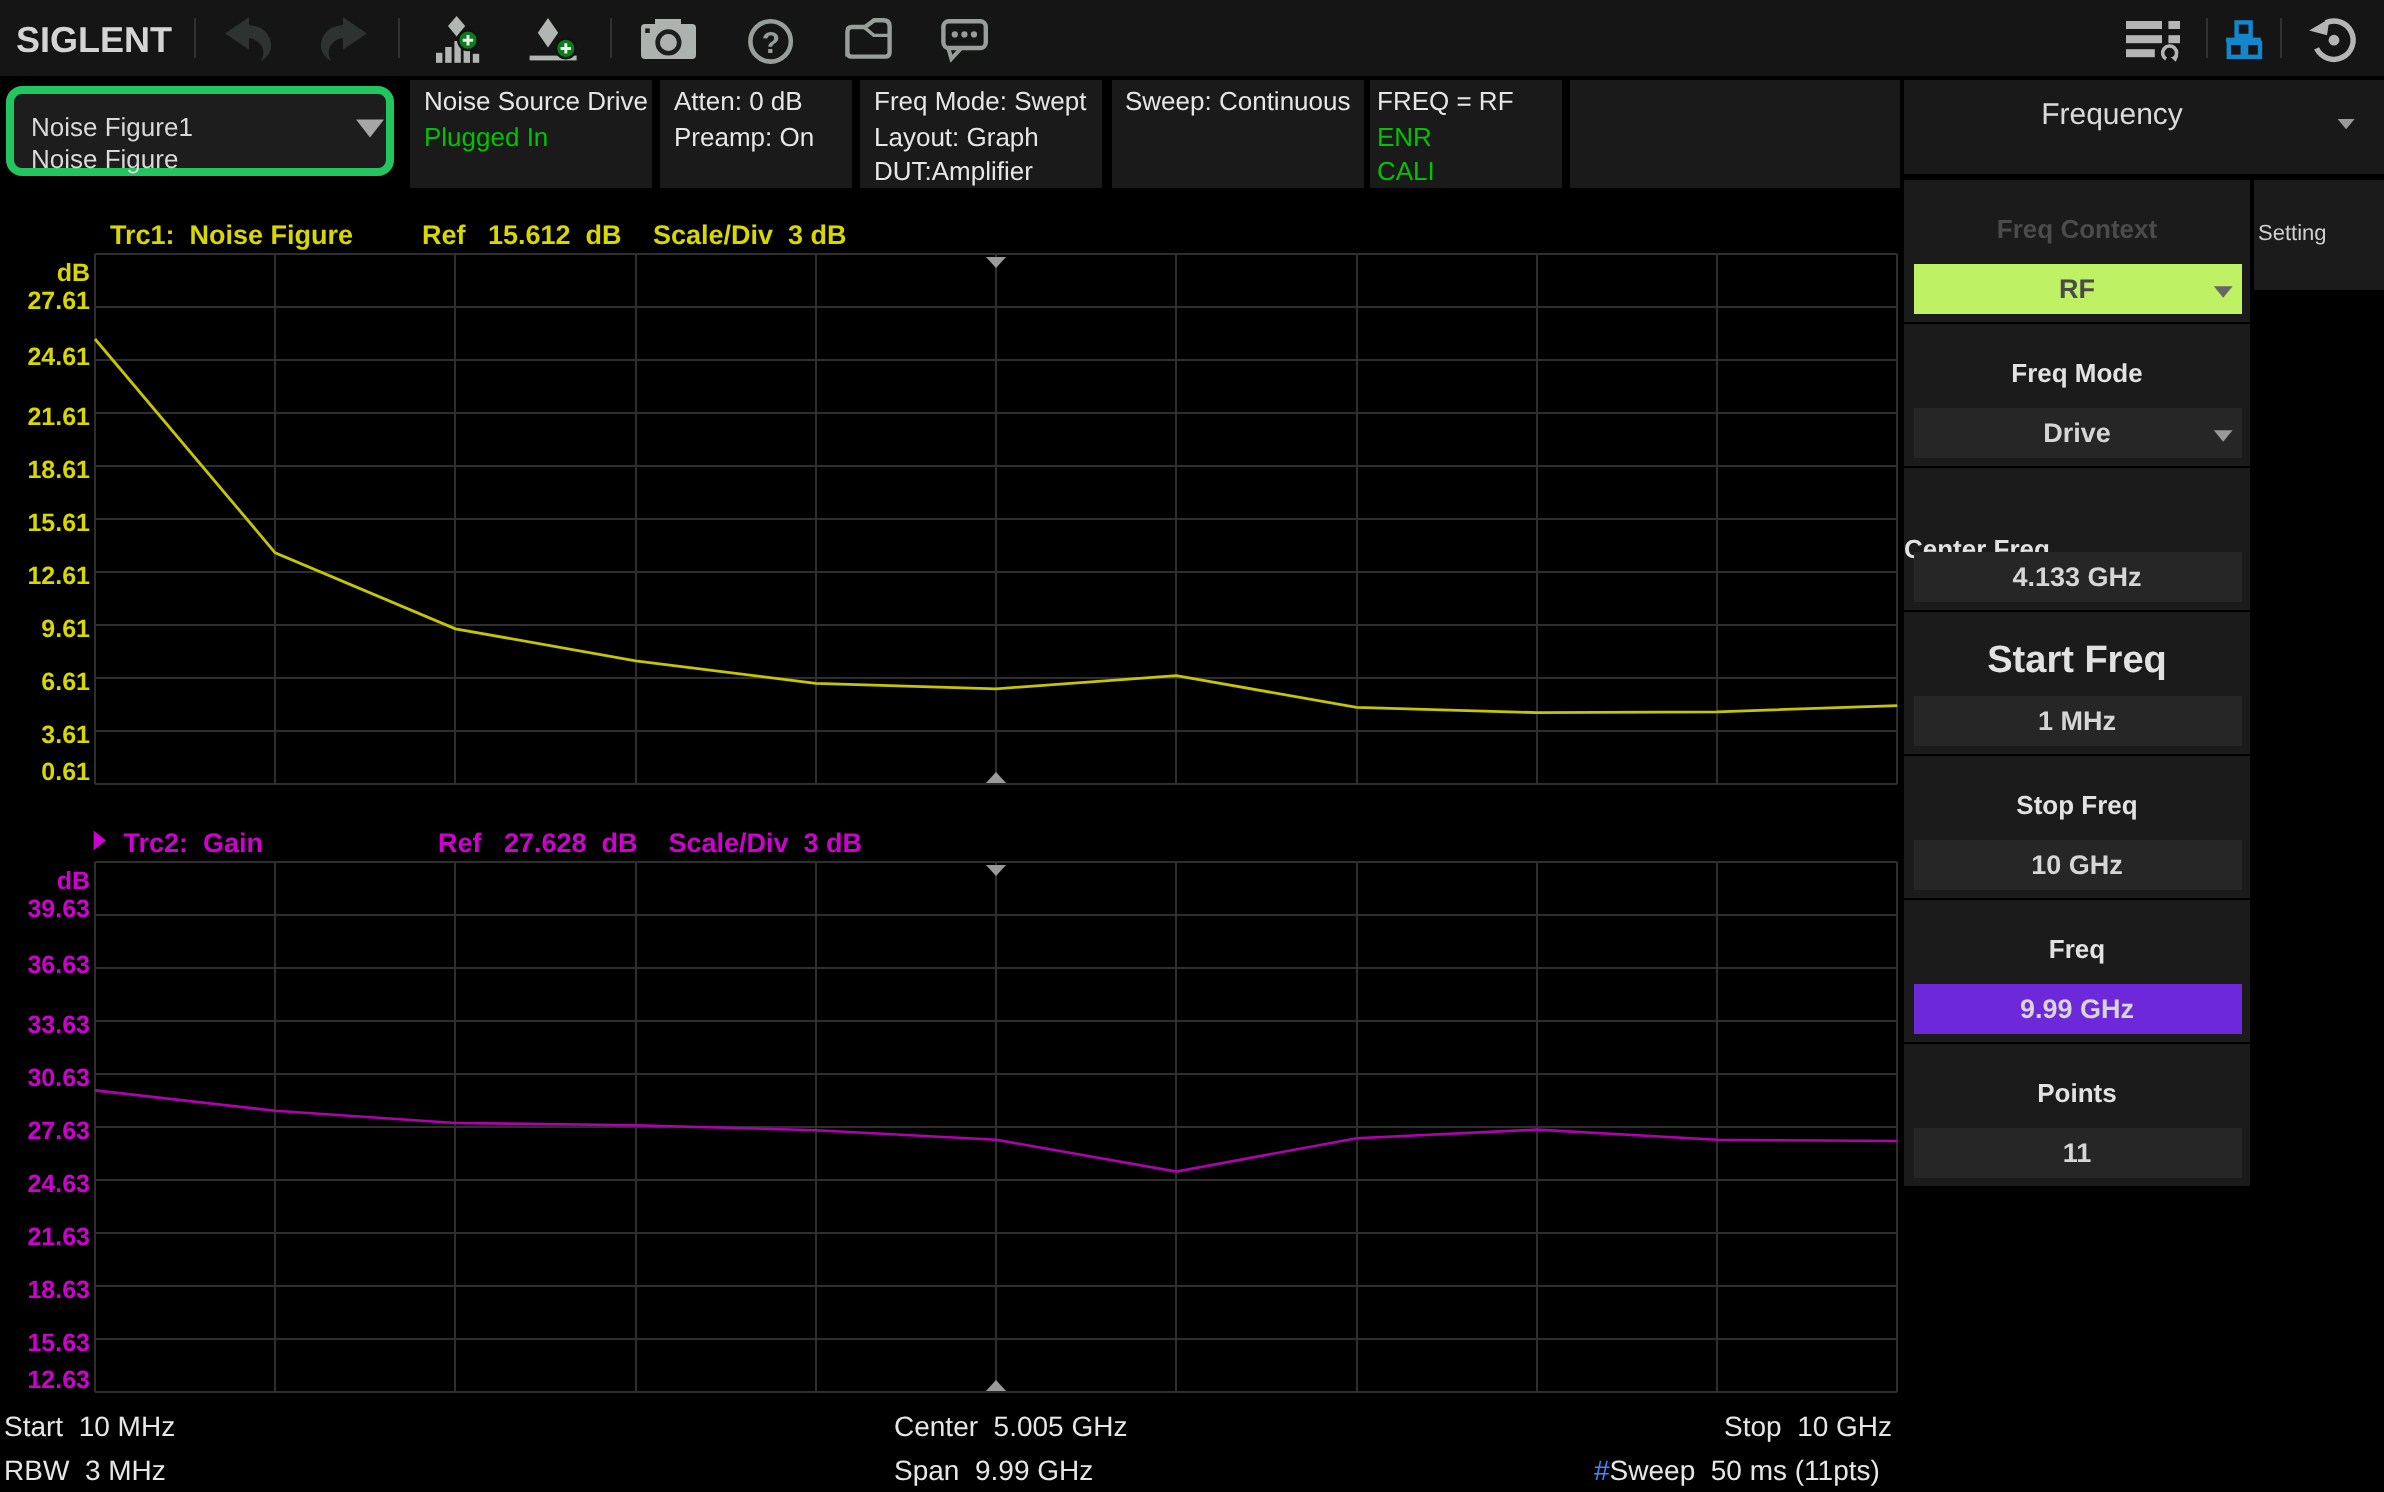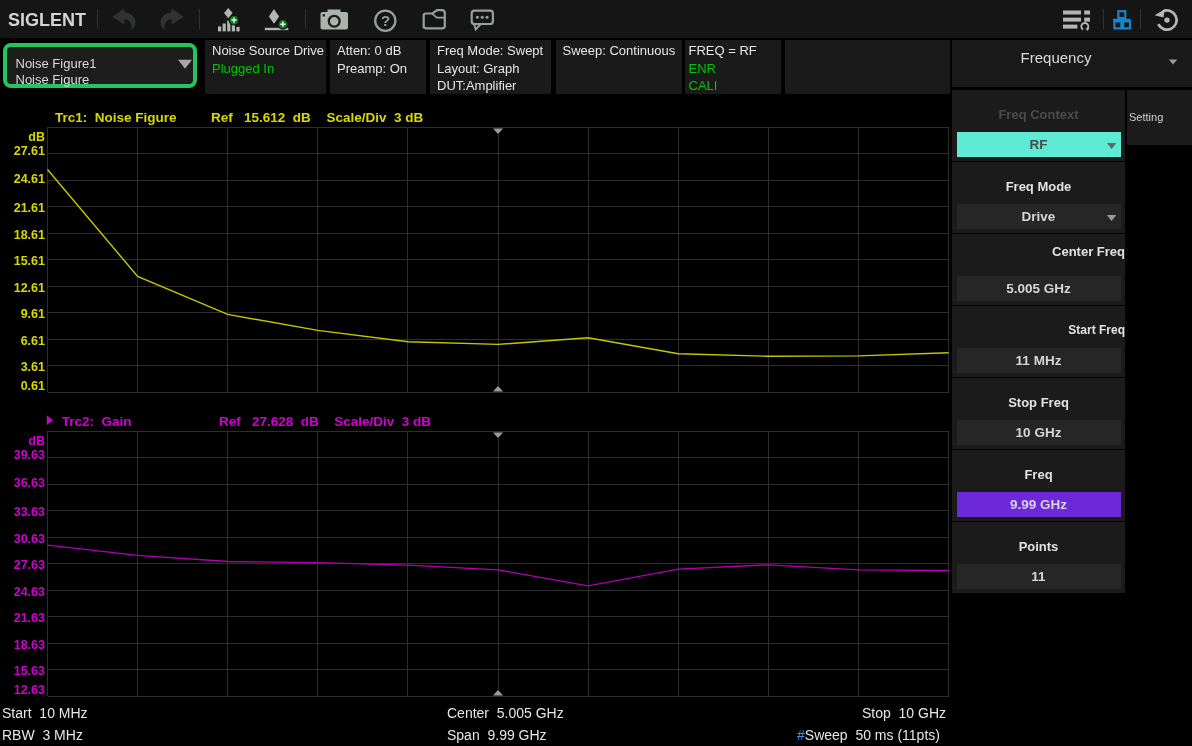--- a/index.html
+++ b/index.html
@@ -125,36 +125,36 @@
 <div class="abs" style="left:952px;top:40px;width:208px;height:35px;display:flex;align-items:center;justify-content:center;font-size:15px;color:#dadada;">Frequency</div>
 <svg class="abs" style="left:1166px;top:57px;" width="14" height="10">
     <polygon points="2.8,2.5 11.3,2.5 7.05,7.6" fill="#9a9a9a"></polygon>
   </svg>
 
 <div class="abs" style="left:1126.5px;top:89.5px;width:65.5px;height:55px;background:#1b1b1b;"></div>
 <div class="abs" style="left:1129px;top:111px;width:62px;color:#cfcfcf;font-size:11px;">Setting</div>
 
 <div class="abs" style="left:952px;top:89.5px;width:173px;height:71.0px;background:#1b1b1b;"></div>
 <div class="abs" style="left:952px;top:106.5px;width:173px;text-align:center;color:#4b4b4b;font-size:13px;font-weight:bold;line-height:15px;">Freq Context</div>
-<div class="abs" style="left:956.5px;top:132.0px;width:164px;height:24.5px;background:#5eead4;color:#4b4b4b;font-size:13.5px;font-weight:bold;display:flex;align-items:center;justify-content:center;">RF</div>
+<div class="abs" style="left:956.5px;top:132.0px;width:164px;height:24.5px;background:#bef264;color:#4b4b4b;font-size:13.5px;font-weight:bold;display:flex;align-items:center;justify-content:center;">RF</div>
 <svg class="abs" style="left:1104px;top:141.0px;" width="16" height="10">
     <polygon points="2.9,2.1 12.3,2.1 7.6,7.9" fill="#666"></polygon>
   </svg>
 <div class="abs" style="left:952px;top:161.5px;width:173px;height:71.0px;background:#1b1b1b;"></div>
 <div class="abs" style="left:952px;top:178.5px;width:173px;text-align:center;color:#e2e2e2;font-size:13px;font-weight:bold;line-height:15px;">Freq Mode</div>
 <div class="abs" style="left:956.5px;top:204.0px;width:164px;height:24.5px;background:#262626;color:#d6d6d6;font-size:13.5px;font-weight:bold;display:flex;align-items:center;justify-content:center;">Drive</div>
 <svg class="abs" style="left:1104px;top:213.0px;" width="16" height="10">
     <polygon points="2.9,2.1 12.3,2.1 7.6,7.9" fill="#9a9a9a"></polygon>
   </svg>
 <div class="abs" style="left:952px;top:233.5px;width:173px;height:71.0px;background:#1b1b1b;"></div>
-<div class="abs" style="left:952px;top:244px;width:173px;text-align:right;color:#e2e2e2;font-size:13px;font-weight:bold;line-height:15px;">Center Freq</div>
-<div class="abs" style="left:956.5px;top:276.0px;width:164px;height:24.5px;background:#262626;color:#d6d6d6;font-size:13.5px;font-weight:bold;display:flex;align-items:center;justify-content:center;">5.005 GHz</div>
+<div class="abs" style="left:952px;top:267px;width:173px;text-align:left;color:#e2e2e2;font-size:13px;font-weight:bold;line-height:15px;">Center Freq</div>
+<div class="abs" style="left:956.5px;top:276.0px;width:164px;height:24.5px;background:#262626;color:#d6d6d6;font-size:13.5px;font-weight:bold;display:flex;align-items:center;justify-content:center;">4.133 GHz</div>
 <div class="abs" style="left:952px;top:305.5px;width:173px;height:71.0px;background:#1b1b1b;"></div>
-<div class="abs" style="left:952px;top:322.5px;width:173px;text-align:right;color:#e2e2e2;font-size:12px;font-weight:bold;line-height:15px;">Start Freq</div>
-<div class="abs" style="left:956.5px;top:348.0px;width:164px;height:24.5px;background:#262626;color:#d6d6d6;font-size:13.5px;font-weight:bold;display:flex;align-items:center;justify-content:center;">11 MHz</div>
+<div class="abs" style="left:952px;top:322.5px;width:173px;text-align:center;color:#e2e2e2;font-size:19px;font-weight:bold;line-height:15px;">Start Freq</div>
+<div class="abs" style="left:956.5px;top:348.0px;width:164px;height:24.5px;background:#262626;color:#d6d6d6;font-size:13.5px;font-weight:bold;display:flex;align-items:center;justify-content:center;">1 MHz</div>
 <div class="abs" style="left:952px;top:377.5px;width:173px;height:71.0px;background:#1b1b1b;"></div>
 <div class="abs" style="left:952px;top:394.5px;width:173px;text-align:center;color:#e2e2e2;font-size:13px;font-weight:bold;line-height:15px;">Stop Freq</div>
 <div class="abs" style="left:956.5px;top:420.0px;width:164px;height:24.5px;background:#262626;color:#d6d6d6;font-size:13.5px;font-weight:bold;display:flex;align-items:center;justify-content:center;">10 GHz</div>
 <div class="abs" style="left:952px;top:449.5px;width:173px;height:71.0px;background:#1b1b1b;"></div>
 <div class="abs" style="left:952px;top:466.5px;width:173px;text-align:center;color:#e2e2e2;font-size:13px;font-weight:bold;line-height:15px;">Freq</div>
 <div class="abs" style="left:956.5px;top:492.0px;width:164px;height:24.5px;background:#6d28d9;color:#d6d6d6;font-size:13.5px;font-weight:bold;display:flex;align-items:center;justify-content:center;">9.99 GHz</div>
 <div class="abs" style="left:952px;top:521.5px;width:173px;height:71.0px;background:#1b1b1b;"></div>
 <div class="abs" style="left:952px;top:538.5px;width:173px;text-align:center;color:#e2e2e2;font-size:13px;font-weight:bold;line-height:15px;">Points</div>
 <div class="abs" style="left:956.5px;top:564.0px;width:164px;height:24.5px;background:#262626;color:#d6d6d6;font-size:13.5px;font-weight:bold;display:flex;align-items:center;justify-content:center;">11</div>
 

